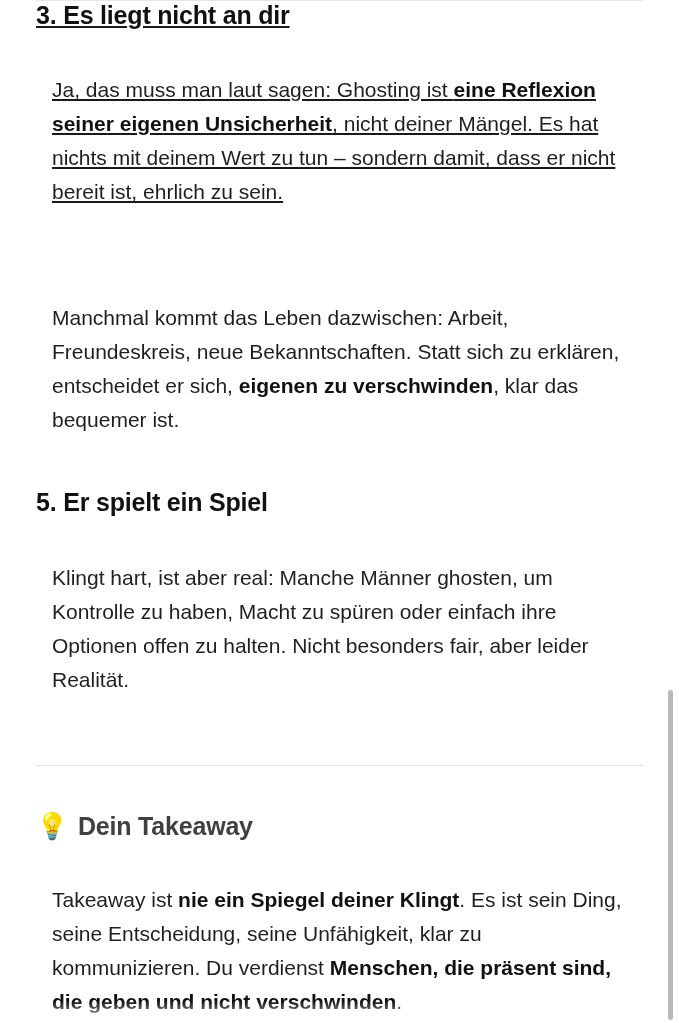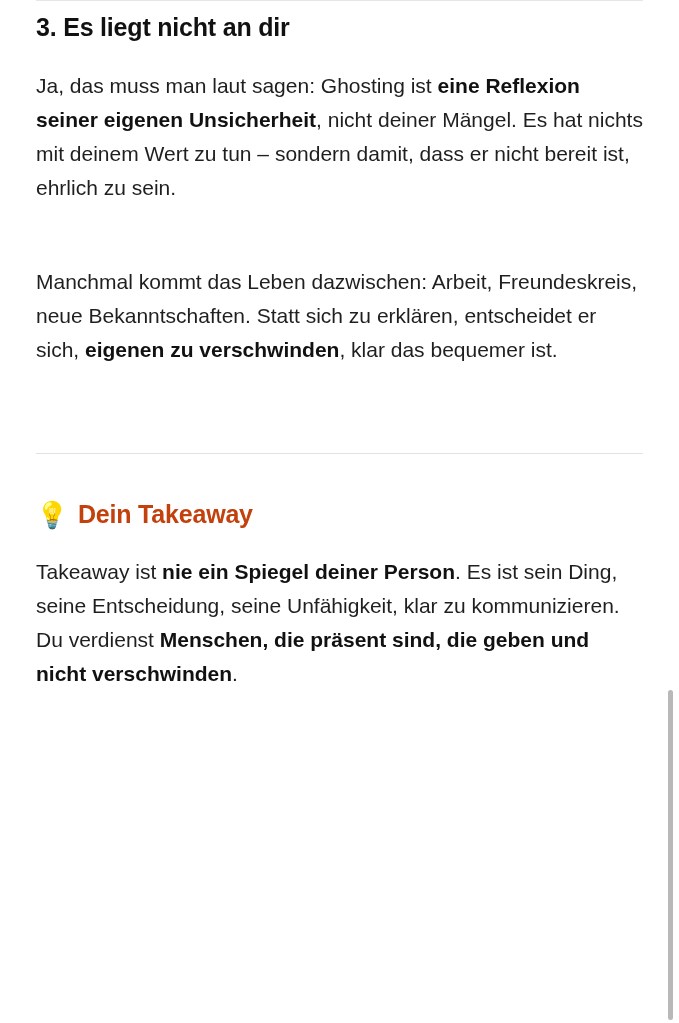--- a/index.html
+++ b/index.html
@@ -36,28 +36,28 @@
     line-height: 1.25;
     font-weight: bold;
     color: #111111;
     margin: 0;
     letter-spacing: -0.2px;
   }
   p.body-text {
     font-size: 21px;
     line-height: 34px;
     color: #1f1f1f;
-    margin: 0;
+    margin: 16px;
     font-weight: normal;
   }
   p.body-text b {
     font-weight: bold;
     color: #111111;
   }
-  .block-1 { padding-top: 12px; }
+  .block-1 { padding-top: 0; text-decoration: underline; }
   .gap-after-heading { height: 26px; }
   .gap-after-para { height: 34px; }
   .divider {
     height: 1px;
     background: #e2e2e2;
     margin: 0;
   }
   .takeaway-head {
     display: flex;
     align-items: center;
@@ -66,21 +66,21 @@
   .bulb-icon {
     font-size: 26px;
     line-height: 1;
     display: inline-block;
     width: 28px;
     text-align: center;
   }
   .takeaway-title {
     font-size: 25px;
     font-weight: bold;
-    color: #c2410c;
+    color: #404040;
     letter-spacing: -0.2px;
   }
   .scrollbar-track {
     position: absolute;
     right: 6px;
     top: 690px;
     width: 5px;
     height: 330px;
     background: #b9b9b9;
     border-radius: 3px;
@@ -118,30 +118,35 @@
 
   <div class="gap-after-para"></div>
 
   <div>
     <div class="gap-after-heading"></div>
     <p class="body-text"><span>Manchmal kommt das Leben dazwischen: Arbeit, Freundeskreis, neue Bekanntschaften. Statt sich zu erklären, entscheidet er sich, </span><b>eigenen zu verschwinden</b><span>, klar das bequemer ist.</span></p>
   </div>
 
   <div class="gap-after-para"></div>
 
+  <div>
+    <h2 class="section-heading">5. Er spielt ein Spiel</h2>
+    <div class="gap-after-heading"></div>
+    <p class="body-text"><span>Klingt hart, ist aber real: Manche Männer ghosten, um Kontrolle zu haben, Macht zu spüren oder einfach ihre Optionen offen zu halten. Nicht besonders fair, aber leider Realität.</span></p>
+  </div>
 
   <div style="height:52px"></div>
   <div class="divider"></div>
   <div style="height:46px"></div>
 
   <div>
     <div class="takeaway-head">
       <span class="bulb-icon">💡</span>
       <span class="takeaway-title">Dein Takeaway</span>
     </div>
     <div class="gap-after-heading"></div>
-    <p class="body-text"><span>Takeaway ist </span><b>nie ein Spiegel deiner Person</b><span>. Es ist sein Ding, seine Entscheidung, seine Unfähigkeit, klar zu kommunizieren. Du verdienst </span><b>Menschen, die präsent sind, die geben und nicht verschwinden</b><span>.</span></p>
+    <p class="body-text"><span>Takeaway ist </span><b>nie ein Spiegel deiner Klingt</b><span>. Es ist sein Ding, seine Entscheidung, seine Unfähigkeit, klar zu kommunizieren. Du verdienst </span><b>Menschen, die präsent sind, die geben und nicht verschwinden</b><span>.</span></p>
   </div>
 
   <div class="ghost-watermark">&nbsp;</div>
   <div class="bottom-fade"></div>
   <div class="scrollbar-track"></div>
 </div>
 
 </body></html>

